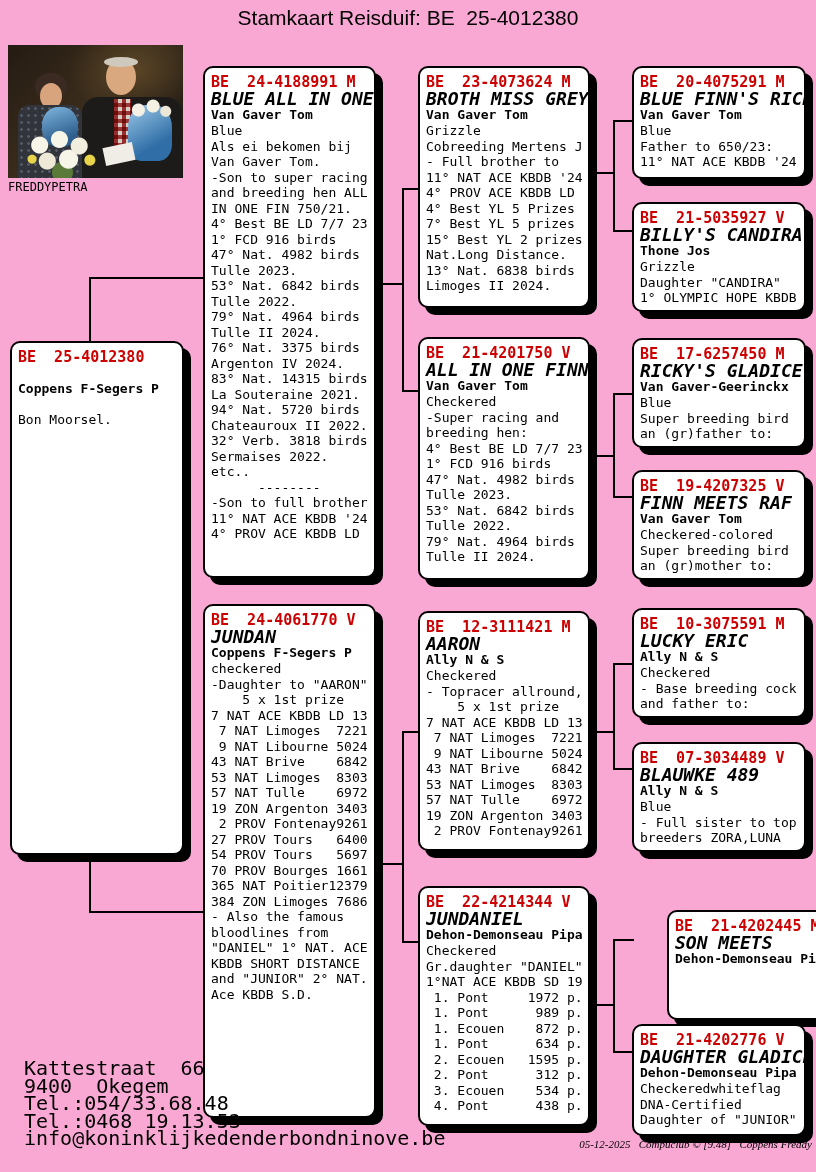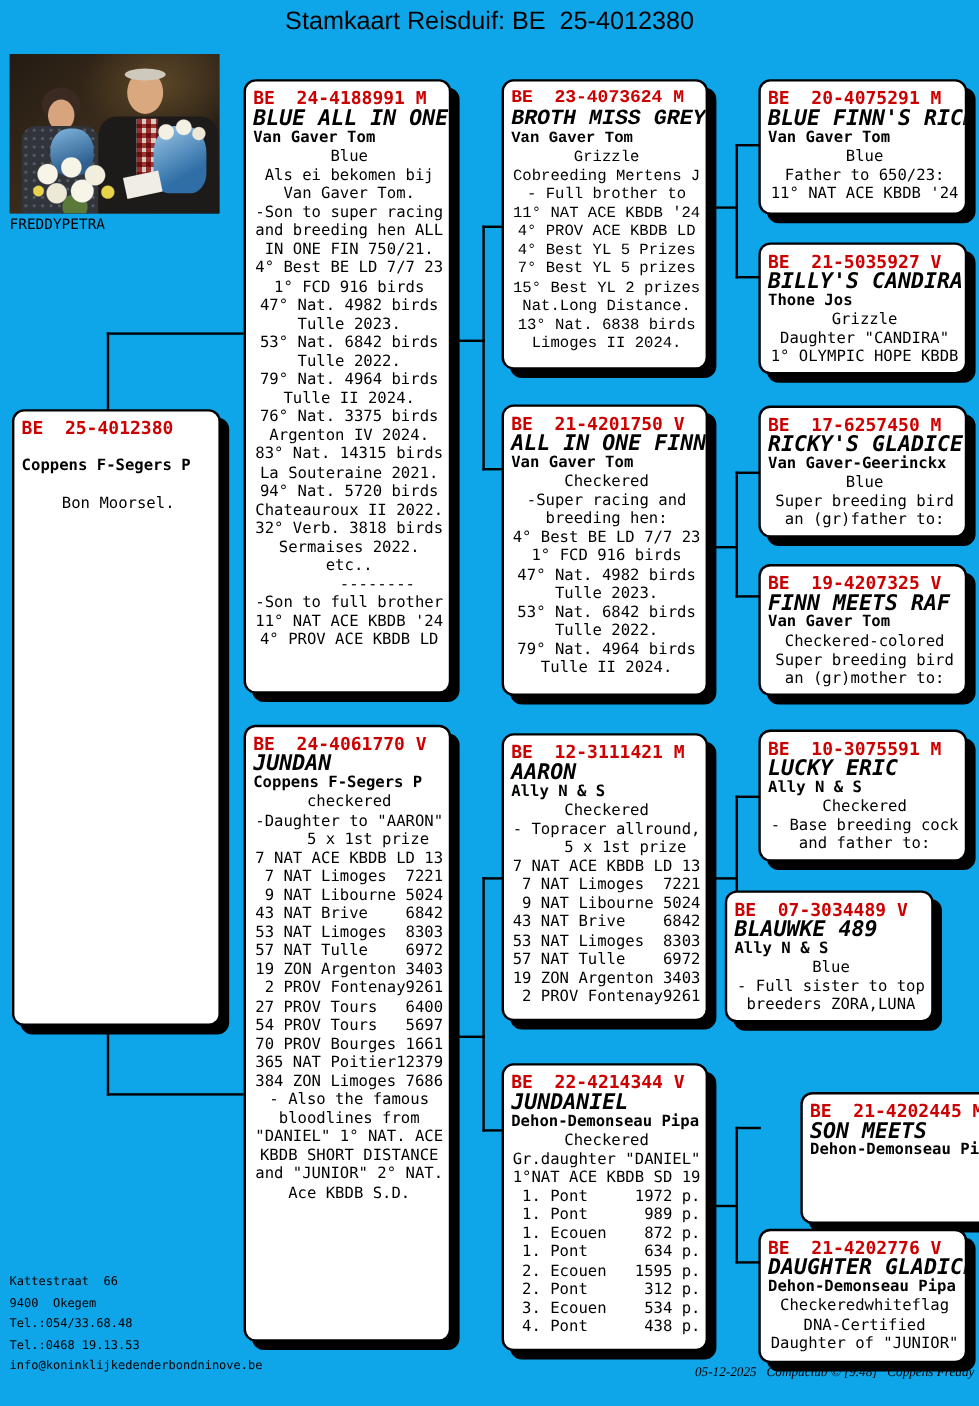--- a/index.html
+++ b/index.html
@@ -1,34 +1,34 @@
 <!DOCTYPE html>
 <html><head>
 <meta charset="utf-8">
 <style>
   html,body{margin:0;padding:0;background:#fff;}
-  #canvas{position:relative;width:816px;height:1172px;background:#0ea5e9;overflow:hidden;
+  #canvas{position:relative;width:816px;height:1172px;background:#f9a8d4;overflow:hidden;
           font-family:"DejaVu Sans Mono",monospace;color:#000;}
   .title{position:absolute;left:0;top:6px;width:100%;text-align:center;
          font-family:"Liberation Sans",sans-serif;font-size:21px;white-space:pre;}
   .line{position:absolute;background:#000;}
   .box{position:absolute;background:#fff;border:2px solid #000;border-radius:10px;
        box-shadow:7px 7px 0 0 #000;padding:5px 3px 0 6px;overflow:hidden;box-sizing:border-box;}
   .ring{color:#cc0000;font-weight:bold;font-size:15px;line-height:18px;white-space:pre;}
   .pname{font-weight:bold;font-style:italic;font-size:18px;line-height:16px;white-space:pre;min-height:16px;}
   .fancier{font-weight:bold;font-size:13px;line-height:16px;white-space:pre;}
-  .pbody{margin:0;font-family:inherit;font-size:13px;line-height:15.5px;white-space:pre;text-align:center;}
+  .pbody{margin:0;font-family:inherit;font-size:13px;line-height:15.5px;white-space:pre;}
   #box-subject .fancier{margin-top:15px;}
   #box-subject .pbody{margin-top:15px;}
   .photo{position:absolute;left:8px;top:45px;width:175px;height:133px;overflow:hidden;
          background:linear-gradient(135deg,#241b12 0%,#3a2c1c 45%,#191410 100%);}
   .photo div{position:absolute;}
   .photo-caption{position:absolute;left:8px;top:180px;font-size:12px;line-height:14px;}
   .owner-name{position:absolute;left:8px;top:1036px;font-size:20px;font-weight:bold;line-height:24px;white-space:pre;}
-  .owner-address{position:absolute;left:8px;top:1060px;font-size:10px;line-height:17.5px;white-space:pre;margin:0;}
+  .owner-address{position:absolute;left:24px;top:1060px;font-size:20px;line-height:17.5px;white-space:pre;margin:0;}
   .print-info{position:absolute;right:4px;top:1138px;font-family:Liberation Serif, serif;
               font-style:italic;font-size:11px;white-space:pre;}
 </style>
 </head>
 <body>
 
 <div id="canvas">
 
   <div class="title">Stamkaart Reisduif: BE  25-4012380</div>
 
@@ -143,21 +143,21 @@
 365 NAT Poitier12379
 384 ZON Limoges 7686
 - Also the famous
 bloodlines from
 "DANIEL" 1° NAT. ACE
 KBDB SHORT DISTANCE
 and "JUNIOR" 2° NAT.
 Ace KBDB S.D.</pre>
   </div>
 
-  <div class="box" style="left:418px;top:66px;width:172px;height:242px;font-family:Liberation Mono, monospace;">
+  <div class="box" style="left:418px;top:66px;width:172px;height:242px;">
     <div class="ring">BE  23-4073624 M</div>
     <div class="pname">BROTH MISS GREY FINN</div>
     <div class="fancier">Van Gaver Tom</div>
     <pre class="pbody">Grizzle
 Cobreeding Mertens J
 - Full brother to
 11° NAT ACE KBDB '24
 4° PROV ACE KBDB LD
 4° Best YL 5 Prizes
 7° Best YL 5 prizes
@@ -248,21 +248,21 @@
 an (gr)mother to:</pre>
   </div>
   <div class="box" style="left:632px;top:608px;width:174px;height:110px;">
     <div class="ring">BE  10-3075591 M</div>
     <div class="pname">LUCKY ERIC</div>
     <div class="fancier">Ally N &amp; S</div>
     <pre class="pbody">Checkered
 - Base breeding cock
 and father to:</pre>
   </div>
-  <div class="box" style="left:604px;top:742px;width:174px;height:110px;">
+  <div class="box" style="left:632px;top:742px;width:174px;height:110px;">
     <div class="ring">BE  07-3034489 V</div>
     <div class="pname">BLAUWKE 489</div>
     <div class="fancier">Ally N &amp; S</div>
     <pre class="pbody">Blue
 - Full sister to top
 breeders ZORA,LUNA</pre>
   </div>
   <div class="box" style="left:667px;top:885px;width:174px;height:110px;margin-top:25px;">
     <div class="ring">BE  21-4202445 M</div>
     <div class="pname">SON MEETS</div>

